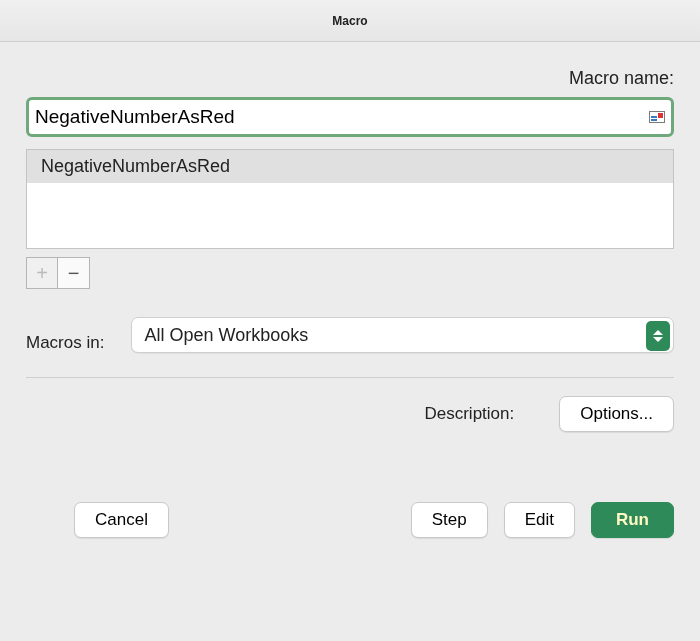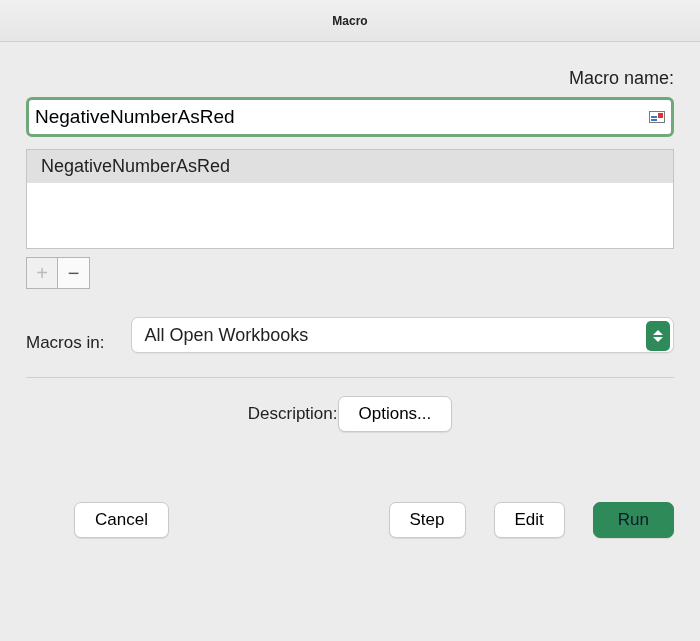--- a/index.html
+++ b/index.html
@@ -145,51 +145,52 @@
     }
     .arrow-up { border-bottom: 5px solid #fff; }
     .arrow-down { border-top: 5px solid #fff; }
     .divider {
       border: none;
       border-top: 1px solid #cfcfcf;
       margin: 24px 0 18px 0;
     }
     .row-desc {
       display: flex;
-      justify-content: center;
-      align-items: center;
+      justify-content: flex-end;
+      align-items: center;
+      gap: 45px;
     }
     .mac-btn {
       border: 1px solid #c9c9c9;
       background: #fff;
       border-radius: 7px;
       padding: 7px 20px;
       font-size: 17px;
       font-family: inherit;
       box-shadow: 0 1px 1px rgba(0,0,0,0.08);
       cursor: default;
     }
     .mac-btn.primary {
       background: #2f8a5a;
-      color: #0f172a;
+      color: #fef9c3;
       border-color: #2f8a5a;
-      font-weight: 400;
+      font-weight: 700;
       padding: 7px 24px;
     }
     .footer {
       display: flex;
       justify-content: space-between;
       align-items: center;
       padding: 0 26px 22px 26px;
       margin-top: 70px;
       margin-left: 48px;
     }
     .footer-right {
       display: flex;
-      gap: 28px;
+      gap: 16px;
       align-items: center;
     }
   </style>
 </head>
 <body>
 
 <div class="titlebar">
   <span>Macro</span>
 </div>
 

